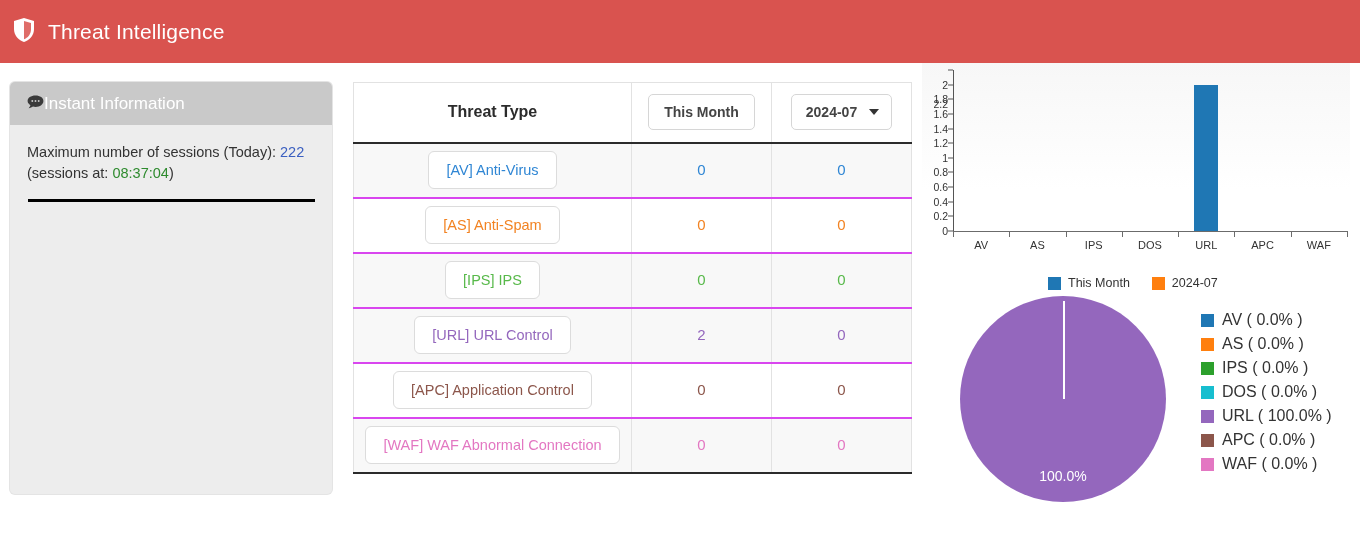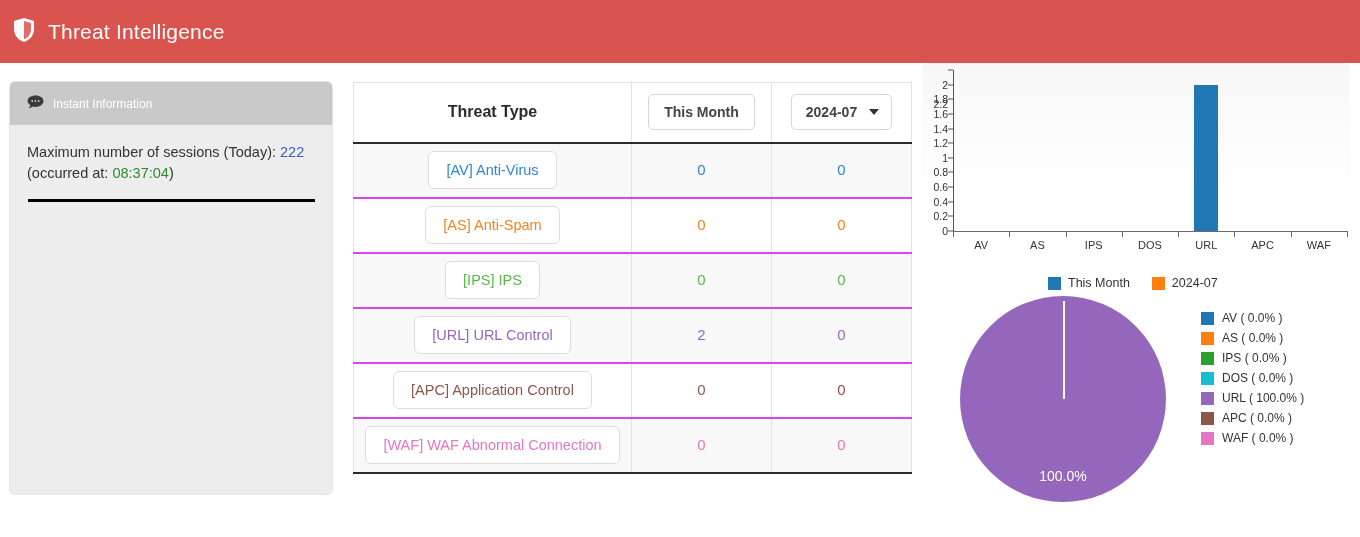--- a/index.html
+++ b/index.html
@@ -48,22 +48,21 @@
   .info-panel-head {
     background: #c9c9c9;
     height: 43px;
     display: flex;
     align-items: center;
     padding-left: 17px;
   }
   .bubble-icon { width: 17px; height: 14px; flex: 0 0 auto; }
   .info-panel-title {
     color: #ffffff;
-    font-size: 12px;
-    margin-left: 9px;
+    font-size: 17px;
   }
   .info-panel-body {
     padding: 17px 16px 0 17px;
     font-size: 14.5px;
     color: #333333;
     line-height: 21px;
   }
   .val-sessions { color: #3b5fc0; }
   .val-time { color: #2e8b2e; }
   .info-rule {
@@ -272,21 +271,21 @@
     margin-left: 35px;
     margin-top: 15px;
     display: flex;
     flex-direction: column;
     gap: 6px;
   }
   .pie-legend .item {
     display: flex;
     align-items: center;
     gap: 8px;
-    font-size: 12px;
+    font-size: 16px;
     color: #333333;
     white-space: nowrap;
   }
 </style>
 </head>
 <body>
 
 <div class="app-header">
   <span>
     <svg class="shield-icon" viewBox="0 0 24 26" xmlns="http://www.w3.org/2000/svg">
@@ -310,21 +309,21 @@
         </svg>
       </span>
       <span class="info-panel-title">Instant Information</span>
     </div>
     <div class="info-panel-body">
       <div>
         <span>Maximum number of sessions (Today):</span>
         <span class="val-sessions">222</span>
       </div>
       <div>
-        <span>(occurred at:</span>
+        <span>(sessions at:</span>
         <span class="val-time">08:37:04</span><span>)</span>
       </div>
       <hr class="info-rule">
     </div>
   </div>
 
   <div class="table-wrap">
     <table class="threat-table">
       <colgroup>
         <col class="col-type">

